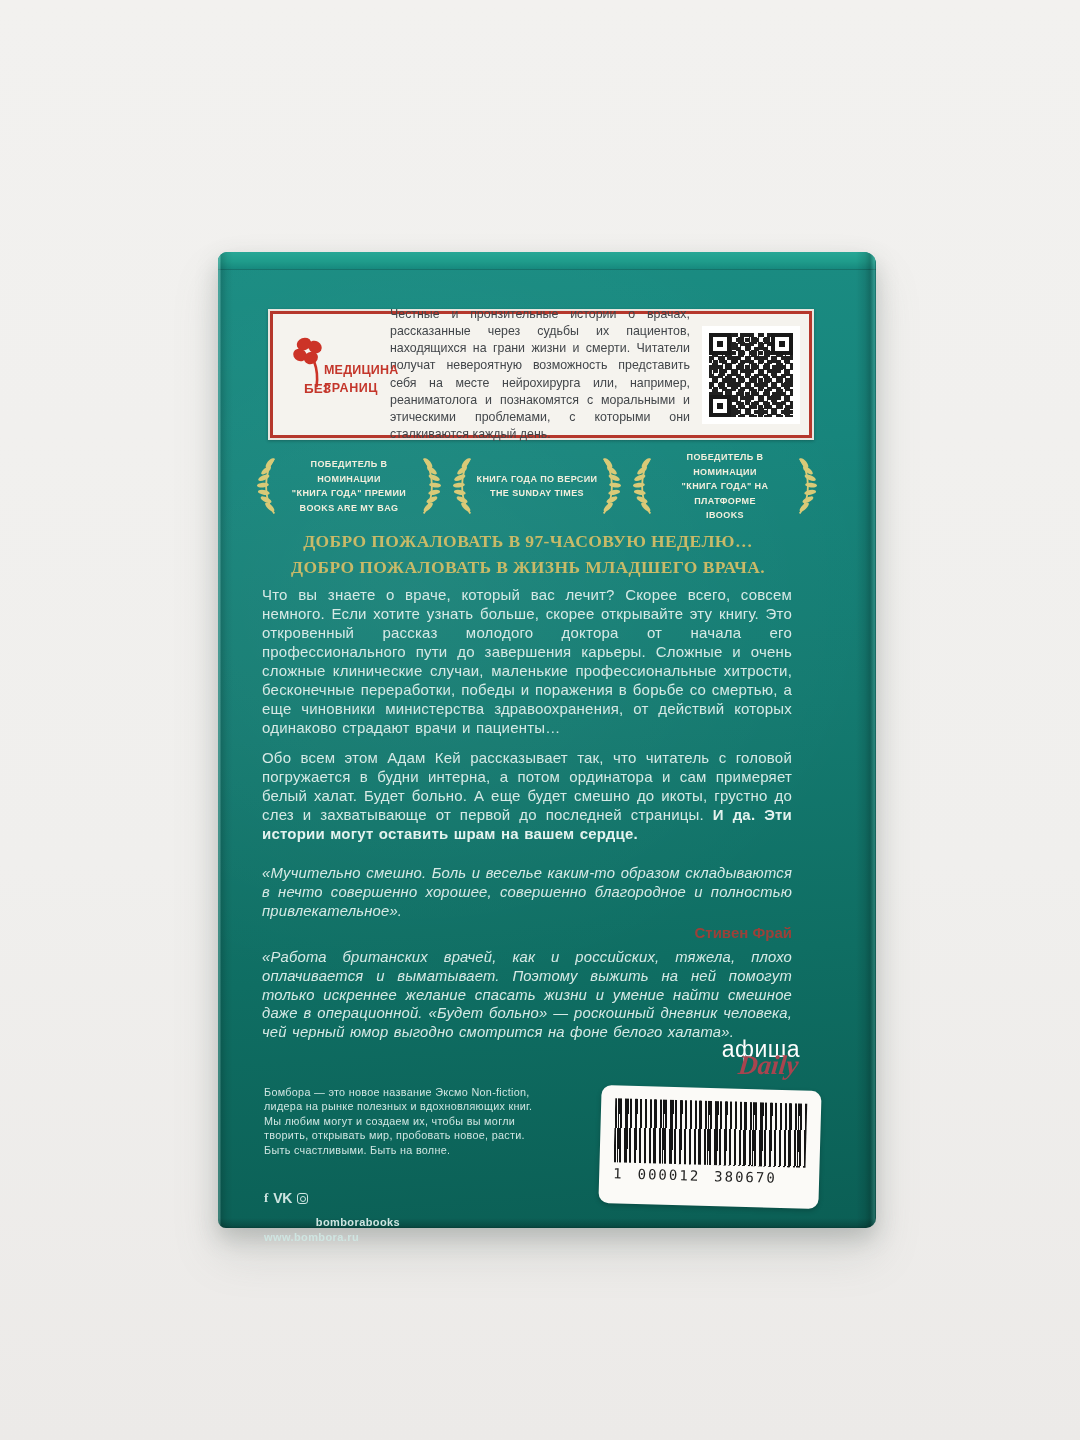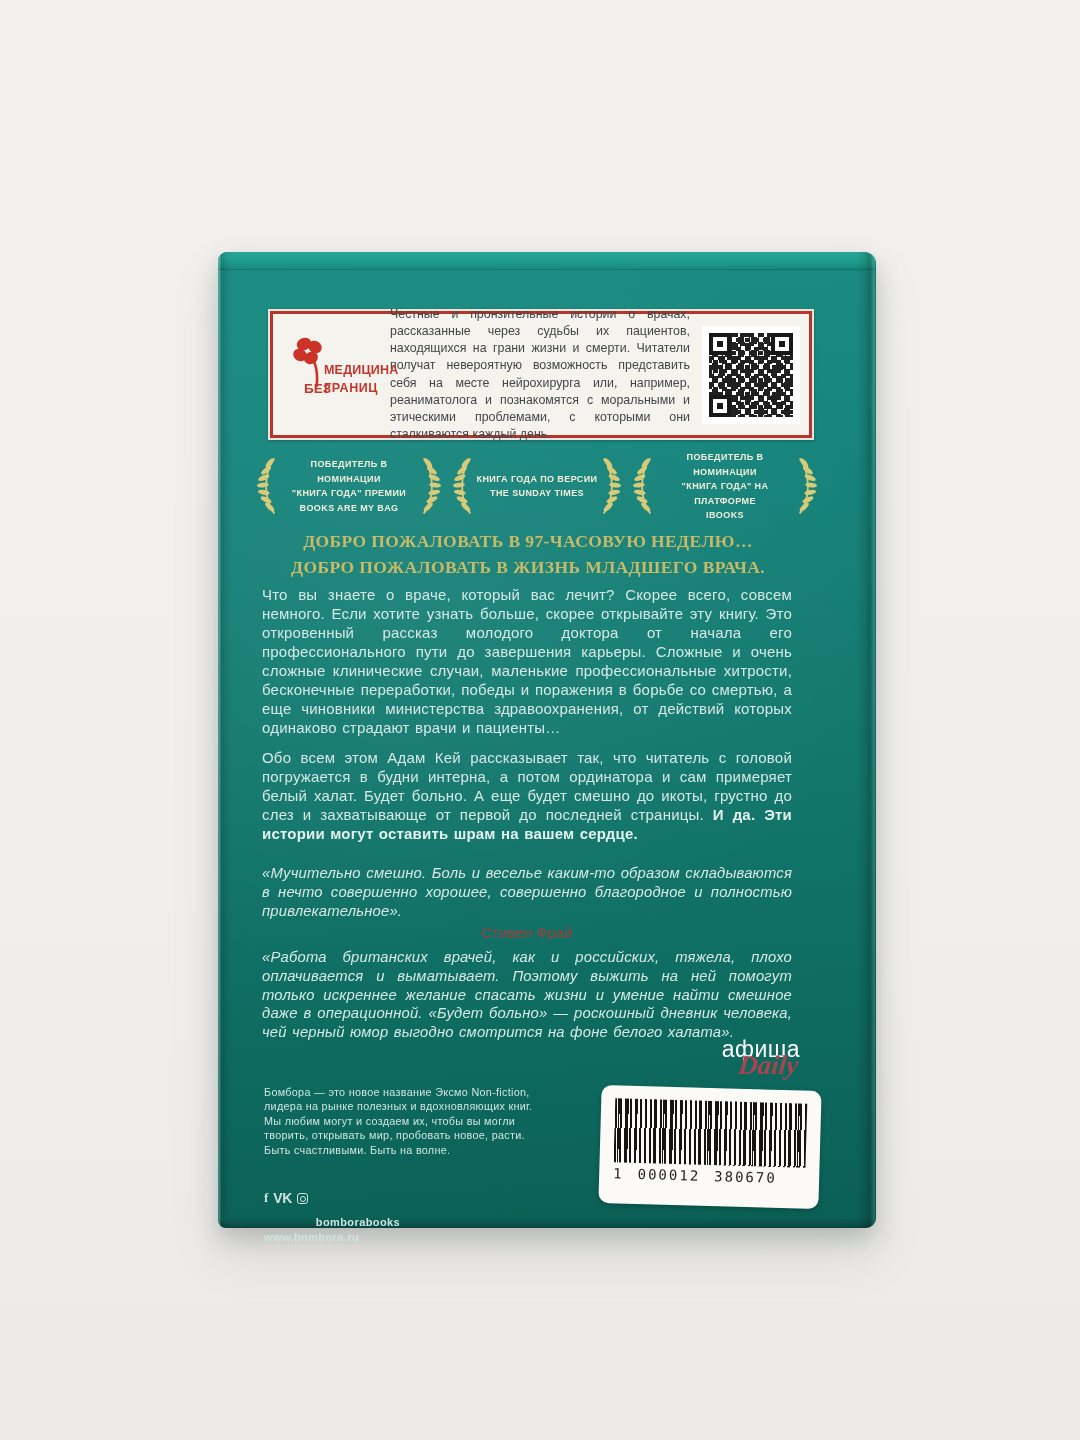--- a/index.html
+++ b/index.html
@@ -95,22 +95,22 @@
   .p2 .bold-tail { font-weight:700; color:#e3f2ee; }
   
   .quote {
     position:absolute; left:44px; width:530px;
     color:#d6e9e5; font-size:14.8px; line-height:18.8px; font-style:italic;
     text-align:justify; letter-spacing:0.2px; word-spacing:1px;
   }
   .q1 { top:612px; }
   .q2 { top:696px; }
   .attribution {
-    position:absolute; left:44px; top:672px; width:530px; text-align:center;
-    color:#9c4039; font-weight:400; font-size:15px;
+    position:absolute; left:44px; top:672px; width:530px; text-align:right;
+    color:#9c4039; font-weight:700; font-size:15px;
   }
   
   .afisha { position:absolute; right:76px; top:786px; text-align:right; line-height:1; }
   .afisha-word {
     color:#fdfdfd; font-weight:400; font-size:23px; letter-spacing:0.5px;
     font-stretch:condensed;
     text-align:center;
   }
   .afisha-daily {
     margin-top:-9px; padding-right:2px;

